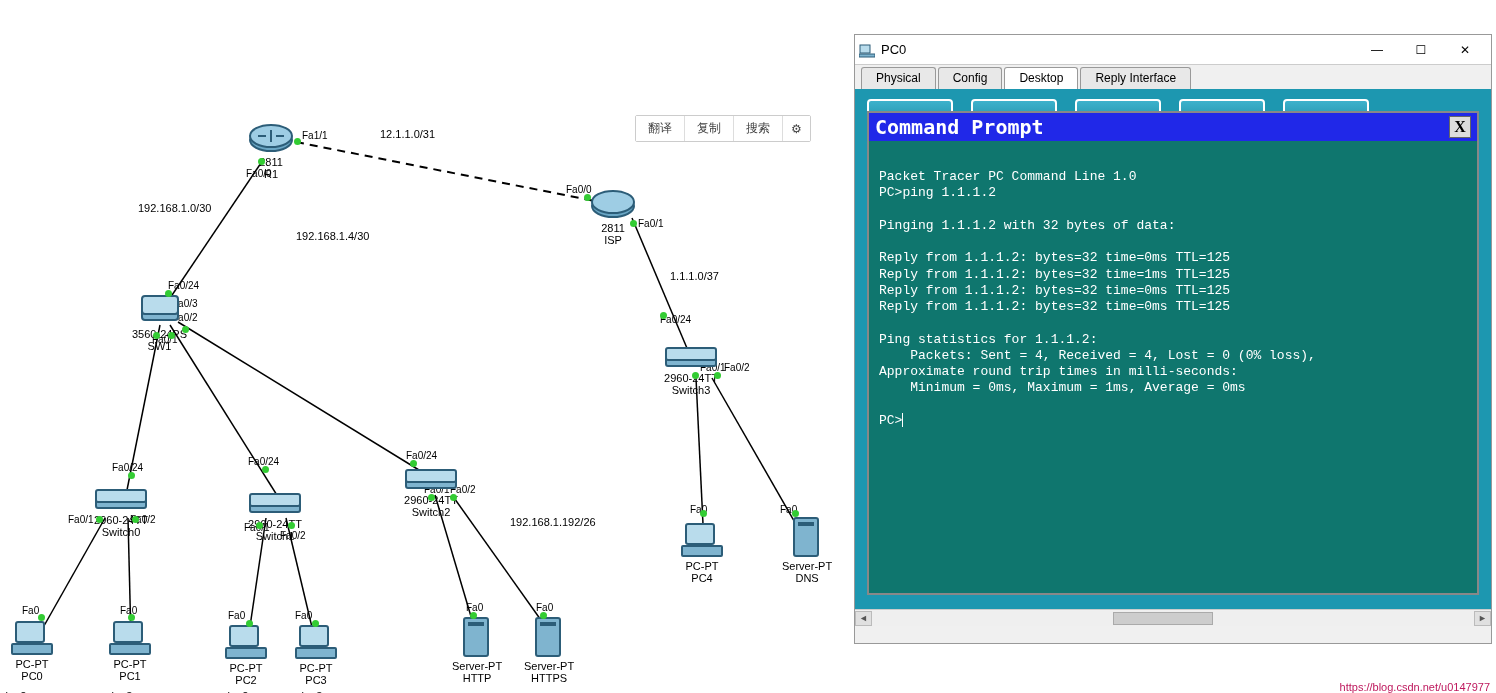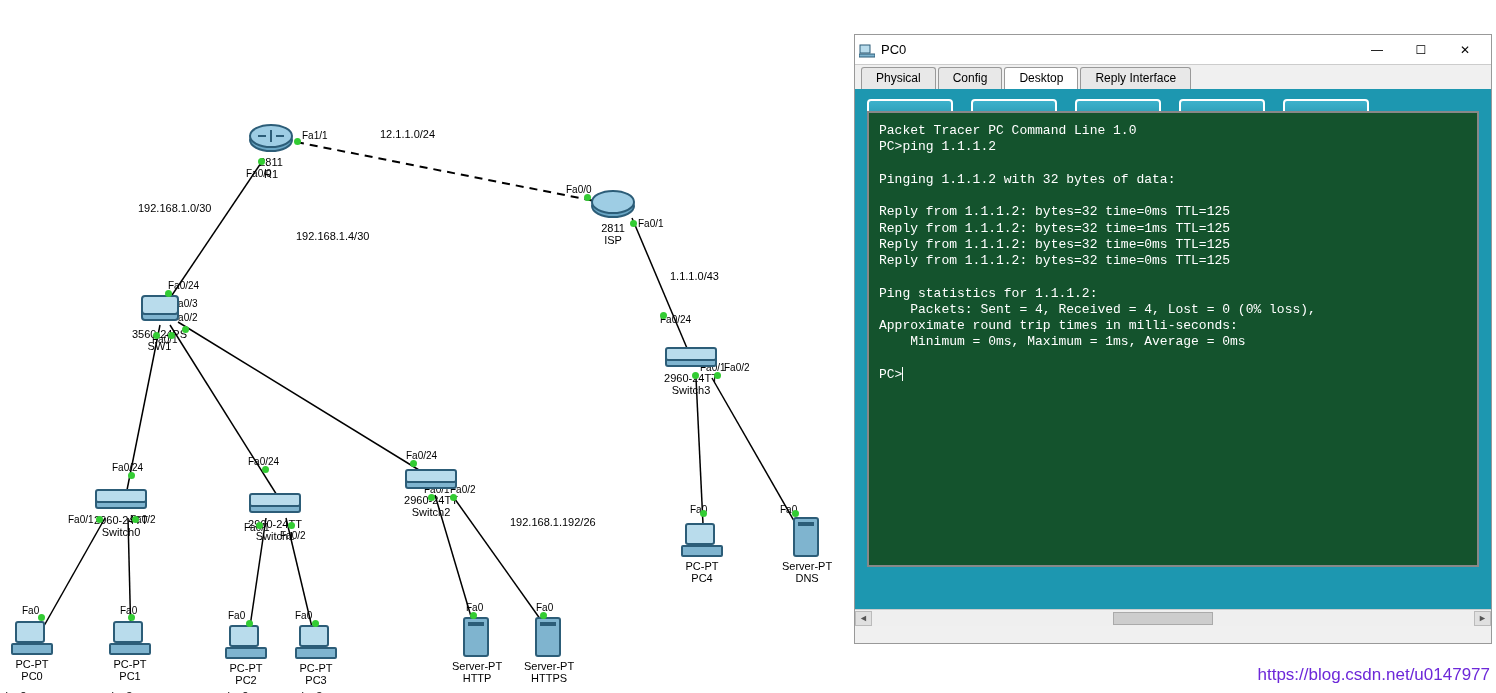--- a/index.html
+++ b/index.html
@@ -32,29 +32,29 @@
   .tab { padding: 3px 14px; border: 1px solid #999; border-bottom: none; margin-right: 2px; font-size: 12px; background: #e8e8e8; border-radius: 3px 3px 0 0; cursor: pointer; }
   .tab.active { background: #fff; }
   
   .desktop-area { background: #1d97b0; padding: 8px; height: 520px; position: relative; overflow: hidden; }
   .app-row { display: flex; gap: 18px; padding: 2px 4px 14px 4px; }
   .app { width: 86px; height: 32px; border: 2px solid #fff; border-radius: 4px; background: linear-gradient(#3db2cc, #1a88a0); overflow: hidden; }
   
   .cmd-window { position: absolute; left: 12px; top: 22px; right: 12px; border: 2px solid #888; background: #fff; }
   .cmd-title { background: #2028e8; color: #fff; font-family: "SimHei","MS Gothic",monospace; font-size: 20px; padding: 2px 6px; display: flex; justify-content: space-between; align-items: center; font-weight: bold; }
   .cmd-close { background: #ddd; color: #000; width: 22px; height: 22px; display: flex; align-items: center; justify-content: center; font-family: serif; font-size: 16px; cursor: pointer; border: 1px solid #666; }
-  .terminal { background: #14532d; color: #fff; font-family: "Courier New", monospace; font-size: 13px; padding: 10px 10px; white-space: pre; line-height: 1.25; height: 452px; overflow: hidden; }
+  .terminal { background: #0f766e; color: #fff; font-family: "Courier New", monospace; font-size: 13px; padding: 28px 10px; white-space: pre; line-height: 1.25; height: 452px; overflow: hidden; }
   .cursor { display: inline-block; width: 1px; height: 14px; background: #fff; vertical-align: middle; }
   
   .hscroll { height: 17px; background: #f0f0f0; border-top: 1px solid #ccc; display: flex; align-items: center; }
   .hsbtn { width: 17px; height: 15px; background: #e0e0e0; border: 1px solid #bbb; display: flex; align-items: center; justify-content: center; font-size: 9px; color: #555; }
   .hstrack { flex: 1; height: 15px; background: #efefef; position: relative; }
   .hsthumb { position: absolute; left: 40%; width: 100px; height: 13px; top: 1px; background: #cdcdcd; border: 1px solid #aaa; }
   
-  .watermark { position: absolute; right: 6px; bottom: 8px; font-size: 17px; color: #6d28d9; font-family: Arial; z-index: 50; }
+  .watermark { position: absolute; right: 6px; bottom: 0; font-size: 11px; color: #be185d; font-family: Arial; z-index: 50; }
 </style>
 </head>
 <body>
 
 <div class="canvas">
 
   <svg width="850" height="693" style="position:absolute;left:0;top:0;z-index:1">
 
     <line x1="263" y1="160" x2="162" y2="310" stroke="#000" stroke-width="1.5"></line>
 
@@ -108,23 +108,23 @@
   <div class="dot" style="left:38px; top:614px"></div>
   <div class="dot" style="left:128px; top:614px"></div>
   <div class="dot" style="left:246px; top:620px"></div>
   <div class="dot" style="left:312px; top:620px"></div>
   <div class="dot" style="left:470px; top:612px"></div>
   <div class="dot" style="left:540px; top:612px"></div>
   <div class="dot" style="left:700px; top:510px"></div>
   <div class="dot" style="left:792px; top:510px"></div>
 
   <div class="net-label" style="left:138px; top:202px">192.168.1.0/30</div>
-  <div class="net-label" style="left:380px; top:128px">12.1.1.0/24</div>
+  <div class="net-label" style="left:380px; top:128px">12.1.1.0/31</div>
   <div class="net-label" style="left:296px; top:230px">192.168.1.4/30</div>
-  <div class="net-label" style="left:670px; top:270px">1.1.1.0/43</div>
+  <div class="net-label" style="left:670px; top:270px">1.1.1.0/37</div>
   <div class="net-label" style="left:510px; top:516px">192.168.1.192/26</div>
 
   <div class="port-label" style="left:302px; top:130px">Fa1/1</div>
   <div class="port-label" style="left:246px; top:168px">Fa0/0</div>
   <div class="port-label" style="left:566px; top:184px">Fa0/0</div>
   <div class="port-label" style="left:638px; top:218px">Fa0/1</div>
   <div class="port-label" style="left:168px; top:280px">Fa0/24</div>
   <div class="port-label" style="left:172px; top:298px">Fa0/3</div>
   <div class="port-label" style="left:172px; top:312px">Fa0/2</div>
   <div class="port-label" style="left:152px; top:334px">Fa0/1</div>
@@ -282,20 +282,26 @@
 
   <div class="device" style="left:782px; top:514px">
     <svg class="server-ico" width="34" height="46">
         <rect x="4" y="4" width="24" height="38" rx="2" fill="#7fb4cf" stroke="#2c5d78" stroke-width="2"></rect>
         <rect x="8" y="8" width="16" height="4" fill="#2c5d78"></rect>
       </svg>
     <div class="node-label" style="position:relative">Server-PT</div>
     <div class="node-label" style="position:relative">DNS</div>
   </div>
 
+  <div class="toolbar">
+    <button>翻译</button>
+    <button>复制</button>
+    <button>搜索</button>
+    <button><span>⚙</span></button>
+  </div>
 </div>
 
 <div class="window">
   <div class="titlebar">
     <svg class="ico">
         <rect x="1" y="3" width="10" height="8" fill="#b9dcec" stroke="#2c5d78"></rect>
         <rect x="0" y="12" width="16" height="3" fill="#7fb4cf" stroke="#2c5d78"></rect>
       </svg>
     <div class="title">PC0</div>
     <div class="winbtns">
@@ -312,20 +318,24 @@
   </div>
   <div class="desktop-area">
     <div class="app-row">
       <div class="app"></div>
       <div class="app"></div>
       <div class="app"></div>
       <div class="app"></div>
       <div class="app"></div>
     </div>
     <div class="cmd-window">
+      <div class="cmd-title">
+        <span>Command Prompt</span>
+        <span class="cmd-close">X</span>
+      </div>
       <div class="terminal" id="terminal">Packet Tracer PC Command Line 1.0
 PC&gt;ping 1.1.1.2
 
 Pinging 1.1.1.2 with 32 bytes of data:
 
 Reply from 1.1.1.2: bytes=32 time=0ms TTL=125
 Reply from 1.1.1.2: bytes=32 time=1ms TTL=125
 Reply from 1.1.1.2: bytes=32 time=0ms TTL=125
 Reply from 1.1.1.2: bytes=32 time=0ms TTL=125
 

